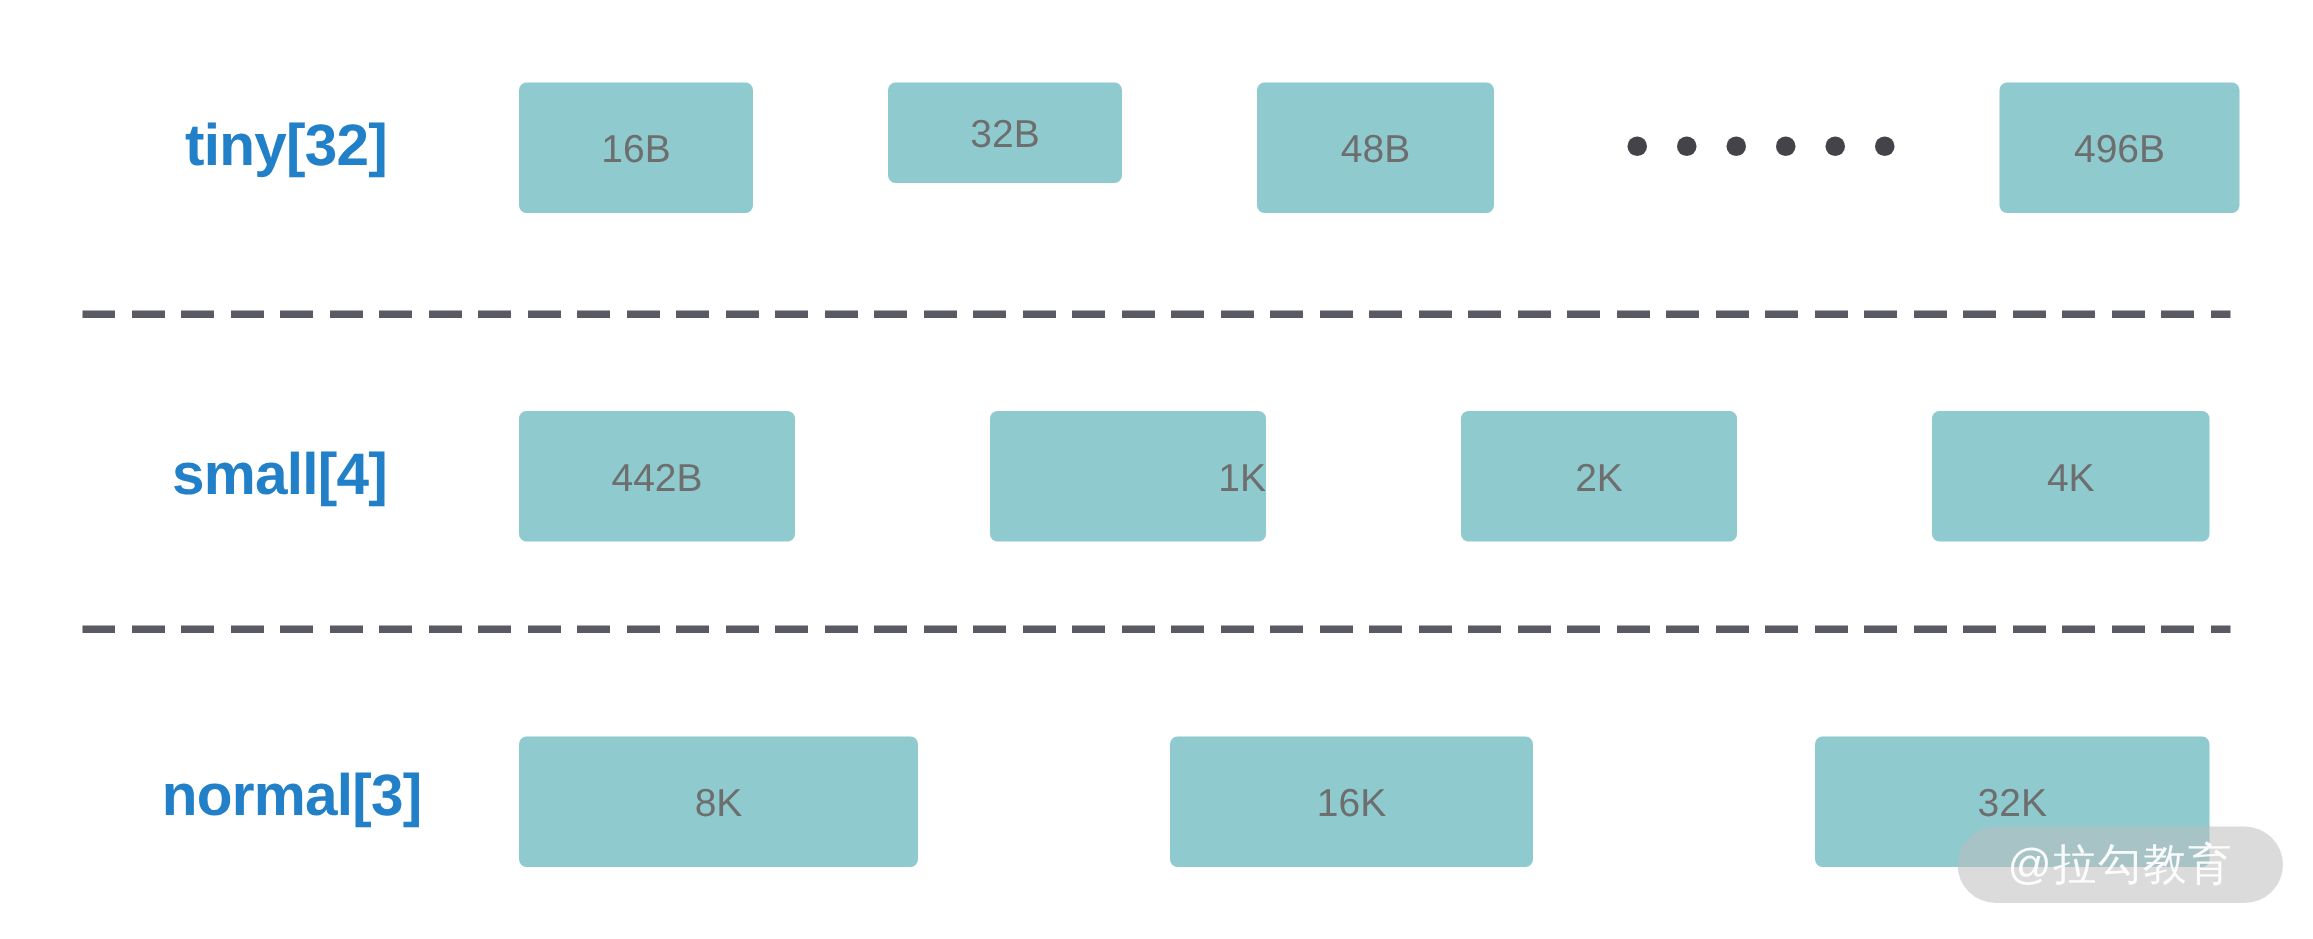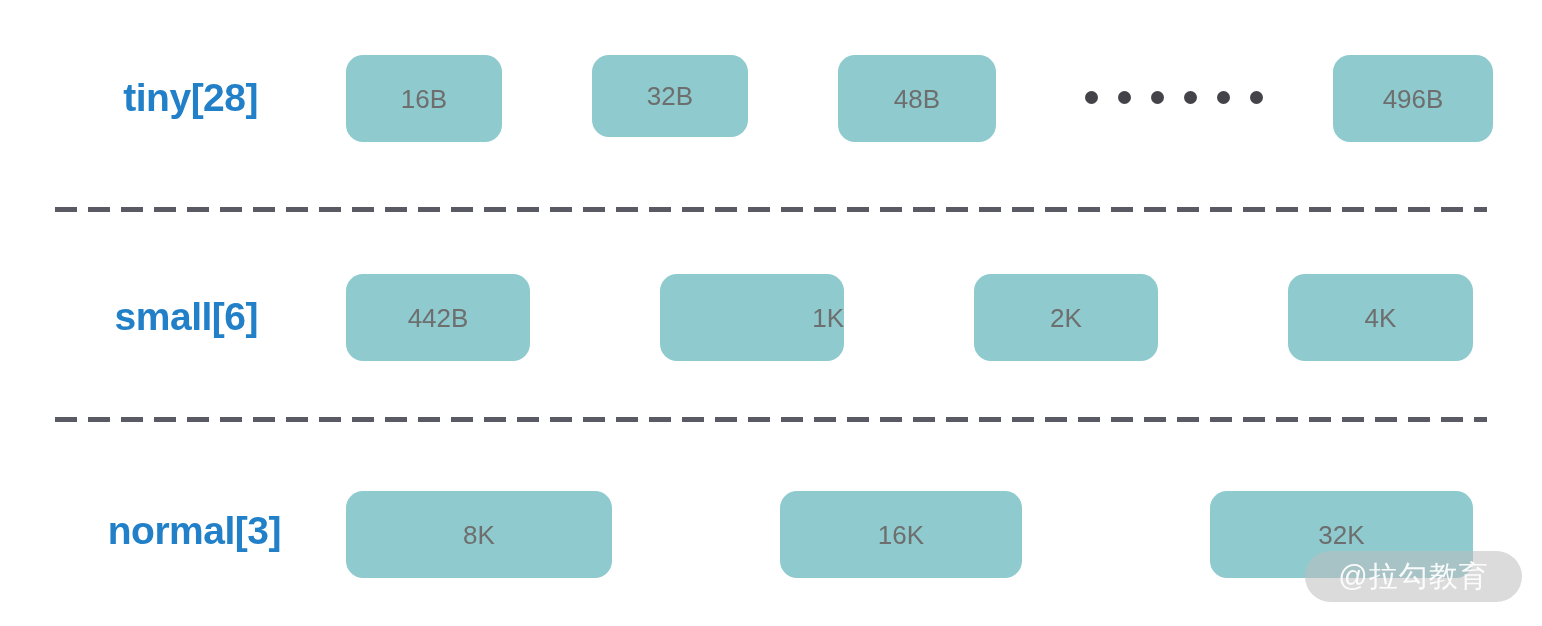--- a/index.html
+++ b/index.html
@@ -37,21 +37,21 @@
     font-size: 39px;
     font-weight: 700;
     letter-spacing: -0.5px;
     line-height: 1;
     white-space: nowrap;
   }
 
   .block {
     position: absolute;
     background: #8ecace;
-    border-radius: 17px;
+    border-radius: 5px;
     color: #6e6e6e;
     font-size: 26px;
     font-weight: 400;
     display: flex;
     align-items: center;
     justify-content: center;
     box-sizing: border-box;
     line-height: 1;
   }
 
@@ -97,27 +97,27 @@
     white-space: nowrap;
     pointer-events: none;
   }
 </style>
 </head>
 <body>
 
 <div id="canvas">
 
   <div class="row">
-    <div class="row-label" style="top: 78px; left: 0;">tiny[28]</div>
+    <div class="row-label" style="top: 78px; left: 0;">tiny[32]</div>
 
     <div class="block" style="left:346px; top:55px; width:156px; height:87px;">
       <span>16B</span>
     </div>
 
-    <div class="block" style="left:592px; top:55px; width:156px; height:82px;">
+    <div class="block" style="left:592px; top:55px; width:156px; height:67px;">
       <span>32B</span>
     </div>
 
     <div class="block" style="left:838px; top:55px; width:158px; height:87px;">
       <span>48B</span>
     </div>
 
     <div class="ellipsis" style="left:1085px; top:91px;">
       <span class="dot"></span>
       <span class="dot"></span>
@@ -128,21 +128,21 @@
     </div>
 
     <div class="block" style="left:1313px; top:55px; width:160px; height:87px;margin-left:20px;">
       <span>496B</span>
     </div>
   </div>
 
   <div class="divider" style="top: 207px;"></div>
 
   <div class="row">
-    <div class="row-label" style="top: 297px; left: 0;">small[6]</div>
+    <div class="row-label" style="top: 297px; left: 0;">small[4]</div>
 
     <div class="block" style="left:346px; top:274px; width:184px; height:87px;">
       <span>442B</span>
     </div>
 
     <div class="block" style="left:660px; top:274px; width:184px; height:87px;justify-content:flex-end;">
       <span>1K</span>
     </div>
 
     <div class="block" style="left:974px; top:274px; width:184px; height:87px;">

